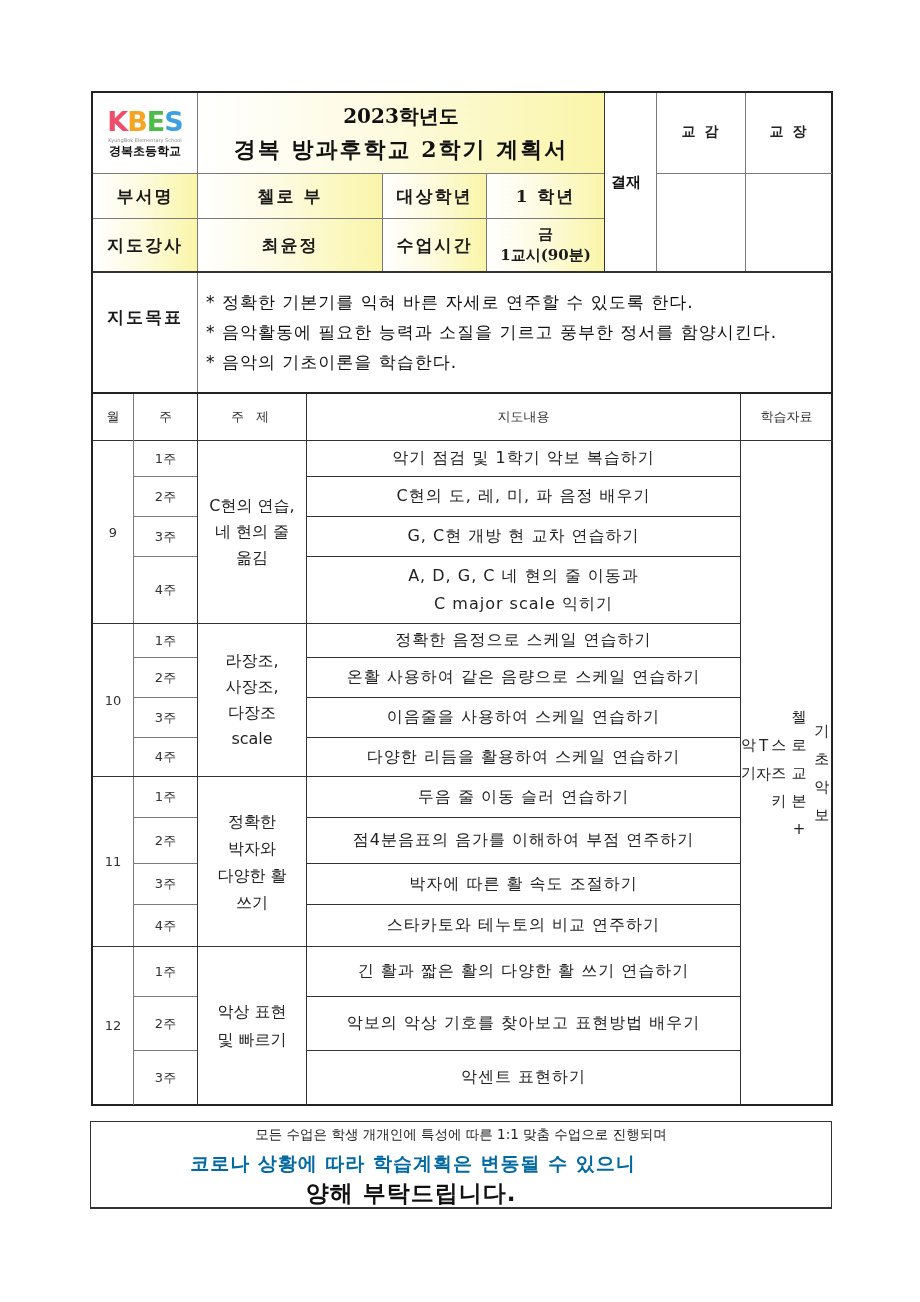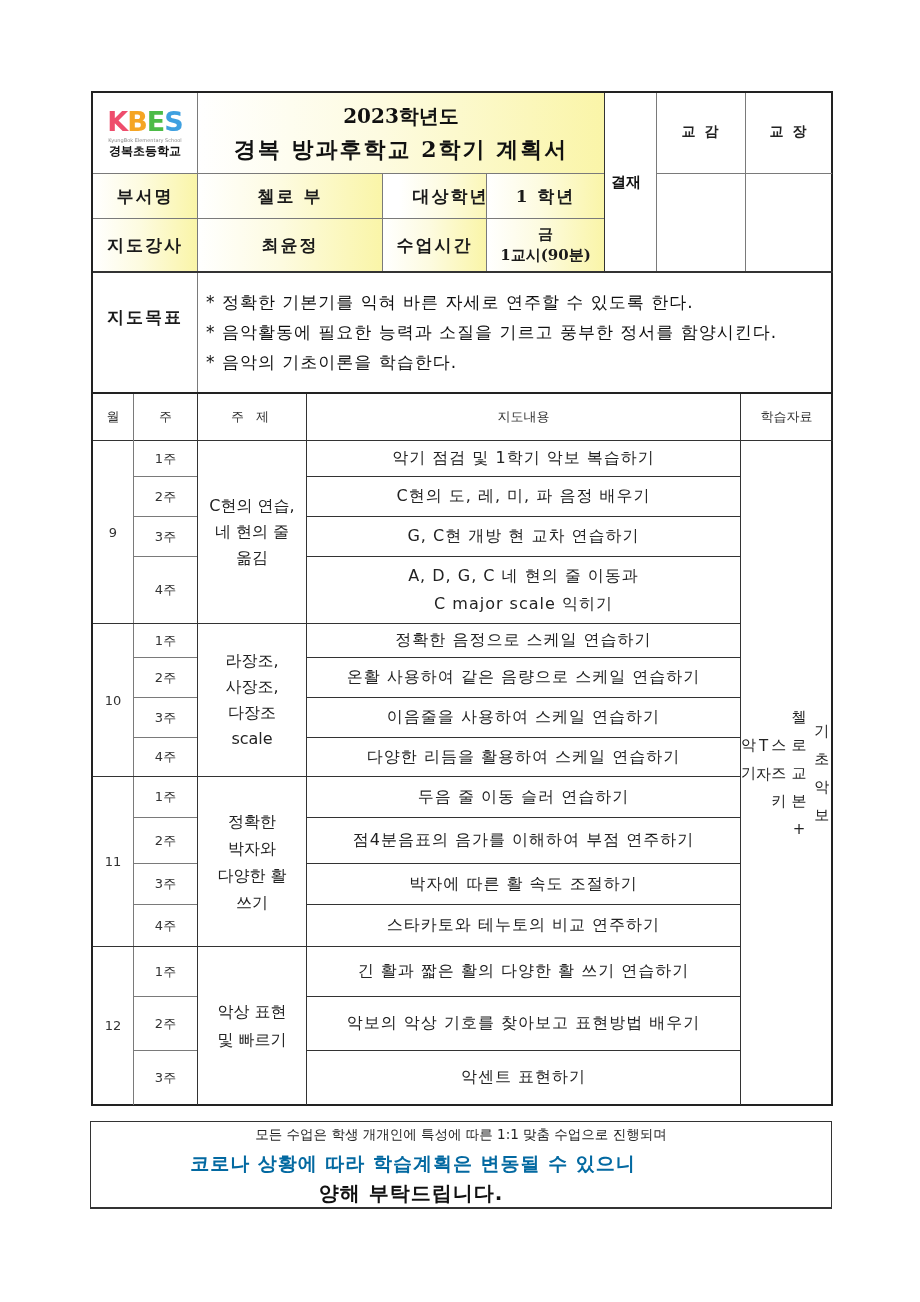--- a/index.html
+++ b/index.html
@@ -32,21 +32,21 @@
     <div style="font-size:12px;font-weight:bold;color:#111;line-height:15px;">경복초등학교</div>
   </div>
 
   <div class="cell yel" style="left:198px;top:93px;width:406px;height:80px;flex-direction:column;">
     <div style="font-family:'DejaVu Serif','Liberation Serif',serif;font-weight:bold;font-size:20px;line-height:32px;color:#111;">2023학년도</div>
     <div style="font-family:'DejaVu Serif','Liberation Serif',serif;font-weight:bold;font-size:22px;line-height:34px;letter-spacing:2px;color:#111;">경복 방과후학교 2학기 계획서</div>
   </div>
 
   <div class="cell yel hdr-text" style="left:93px;top:174px;width:104px;height:44px;">부서명</div>
   <div class="cell yel hdr-text" style="left:198px;top:174px;width:184px;height:44px;font-weight:bold;">첼로 부</div>
-  <div class="cell yel hdr-text" style="left:383px;top:174px;width:103px;height:44px;margin-left:16px;">대상학년</div>
+  <div class="cell yel hdr-text" style="left:383px;top:174px;width:103px;height:44px;">대상학년</div>
   <div class="cell yel hdr-text" style="left:487px;top:174px;width:117px;height:44px;">1 학년</div>
 
   <div class="cell yel hdr-text" style="left:93px;top:219px;width:104px;height:52px;">지도강사</div>
   <div class="cell yel hdr-text" style="left:198px;top:219px;width:184px;height:52px;">최윤정</div>
   <div class="cell yel hdr-text" style="left:383px;top:219px;width:103px;height:52px;text-align:center;">수업시간</div>
   <div class="cell yel hdr-text" style="left:487px;top:219px;width:117px;height:52px;flex-direction:column;letter-spacing:0;font-size:15px;">
     <span style="line-height:20px;">금</span>
     <span style="line-height:22px;">1교시(90분)</span>
   </div>
 
@@ -190,16 +190,16 @@
     <span style="line-height:28px;margin-bottom:28px;">악기</span>
     <span style="line-height:28px;margin-bottom:26px;">T자</span>
     <span style="line-height:28px;">스즈키</span>
     <span style="line-height:28px;">첼로교본+</span>
     <span style="line-height:28px;">기초악보</span>
   </div>
 
   <div class="abs" style="left:90px;top:1121px;width:742px;height:88px;border:1px solid #333;border-bottom:2px solid #333;background:#fff;">
     <div style="position:absolute;left:0;top:2px;width:100%;text-align:center;font-size:13.5px;line-height:20px;color:#222;">모든 수업은 학생 개개인에 특성에 따른 1:1 맞춤 수업으로 진행되며</div>
     <div style="position:absolute;left:-48px;top:28px;width:100%;text-align:center;font-size:19px;font-weight:bold;line-height:26px;letter-spacing:1px;color:#0369a1;">코로나 상황에 따라 학습계획은 변동될 수 있으니</div>
-    <div style="position:absolute;left:-50px;top:58px;width:100%;text-align:center;font-size:20px;font-weight:bold;line-height:26px;letter-spacing:1px;color:#111;">양해 부탁드립니다.</div>
+    <div style="position:absolute;left:-50px;top:58px;width:100%;text-align:center;font-size:23px;font-weight:bold;line-height:26px;letter-spacing:1px;color:#111;">양해 부탁드립니다.</div>
   </div>
 
 </div>
 
 </body></html>

